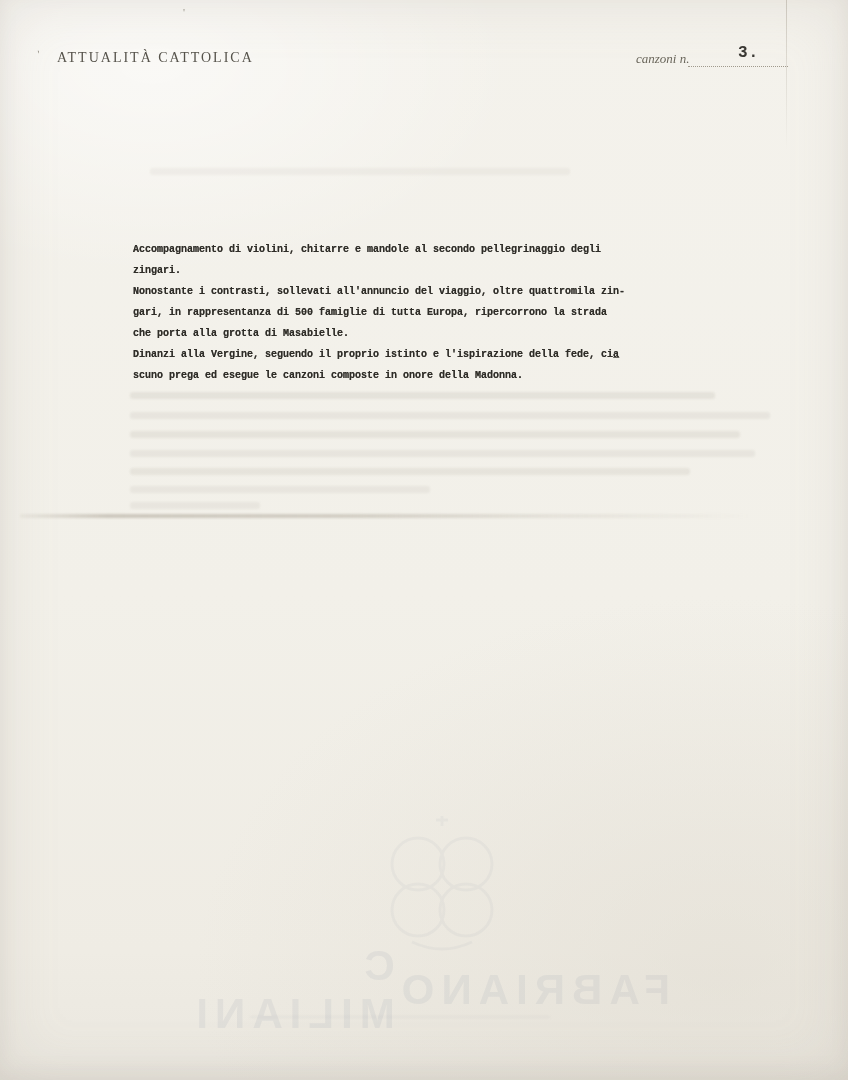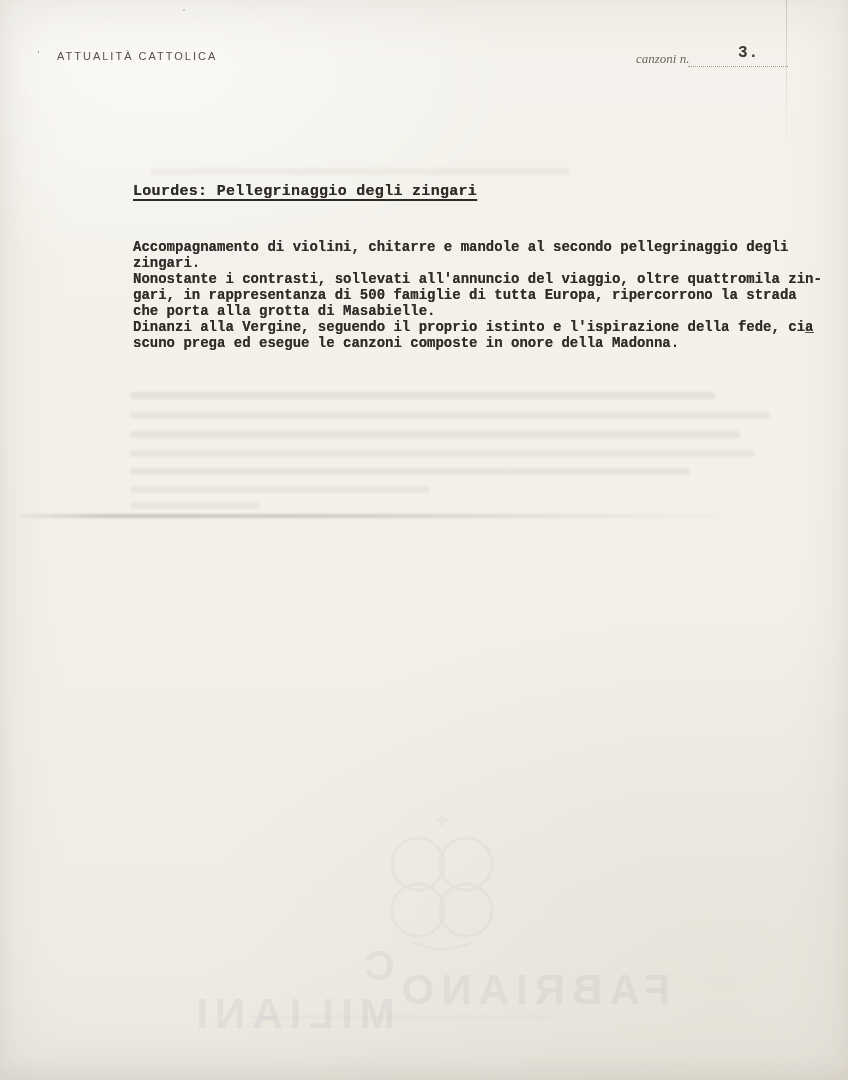--- a/index.html
+++ b/index.html
@@ -13,22 +13,22 @@
     overflow: hidden;
     background:
       radial-gradient(ellipse 520px 300px at 18% 6%, rgba(255,255,255,0.55), rgba(255,255,255,0) 70%),
       radial-gradient(ellipse 700px 500px at 85% 90%, rgba(222,217,206,0.45), rgba(222,217,206,0) 75%),
       linear-gradient(180deg, #f4f2ec 0%, #f2f0e9 55%, #efece4 88%, #eae7df 100%);
     box-shadow: inset 0 0 60px rgba(160,152,138,0.18), inset 0 -8px 18px rgba(150,142,128,0.10);
   }
   
   .publication {
     position: absolute; left: 57px; top: 50px;
-    font-family: Liberation Sans, sans-serif;
-    font-size: 11px; letter-spacing: 2px;
+    font-family: Liberation Serif, serif;
+    font-size: 14px; letter-spacing: 2px;
     color: #55524a;
   }
   .stray-mark-a { position: absolute; left: 38px; top: 48px; font-family: "Liberation Serif", serif; font-size: 11px; color: #8d887c; transform: rotate(-12deg); }
   .stray-mark-b { position: absolute; left: 183px; top: 6px; font-family: "Liberation Serif", serif; font-size: 11px; color: #969083; }
   .foglio-label {
     position: absolute; left: 636px; top: 51px;
     font-family: "Liberation Serif", serif;
     font-style: italic; font-size: 13px; color: #6a665b;
   }
   .foglio-dots {
@@ -52,21 +52,21 @@
     font-weight: 700; font-size: 15px; color: #2e2c27;
     letter-spacing: 0.3px;
     text-decoration: underline;
     text-decoration-thickness: 2px;
     text-underline-offset: 4px;
     text-shadow: 0 0 0.5px rgba(46,44,39,0.8);
   }
   .article-body {
     position: absolute; left: 133px; top: 239px;
     font-family: "Liberation Mono", monospace;
-    font-weight: 700; font-size: 14px; line-height: 16px;
+    font-weight: 700; font-size: 10px; line-height: 21px;
     letter-spacing: 0px;
     color: #2f2d28;
     white-space: pre;
     text-shadow: 0 0 0.5px rgba(47,45,40,0.75);
   }
   
   .ghost { position: absolute; height: 7px; border-radius: 3px; filter: blur(1.3px); background: rgba(148,141,127,0.14); }
   .g1 { left: 130px; top: 392px; width: 585px; }
   .g2 { left: 130px; top: 412px; width: 640px; background: rgba(148,141,127,0.11); }
   .g3 { left: 130px; top: 431px; width: 610px; background: rgba(148,141,127,0.13); }
@@ -110,21 +110,20 @@
   <span class="stray-mark-b">'</span>
 
   <div class="publication">ATTUALITÀ CATTOLICA</div>
   <div class="foglio-label">canzoni n.</div>
   <div class="foglio-dots"></div>
   <div class="foglio-number">3.</div>
   <div class="edge-line"></div>
 
   <div class="ghost g8"></div>
 
-  <div class="article-title">Lourdes: Pellegrinaggio degli zingari</div>
   <div class="article-body">Accompagnamento di violini, chitarre e mandole al secondo pellegrinaggio degli
 zingari.
 Nonostante i contrasti, sollevati all'annuncio del viaggio, oltre quattromila zin-
 gari, in rappresentanza di 500 famiglie di tutta Europa, ripercorrono la strada
 che porta alla grotta di Masabielle.
 Dinanzi alla Vergine, seguendo il proprio istinto e l'ispirazione della fede, cia̲
 scuno prega ed esegue le canzoni composte in onore della Madonna.</div>
 
   <div class="ghost g1"></div>
   <div class="ghost g2"></div>

